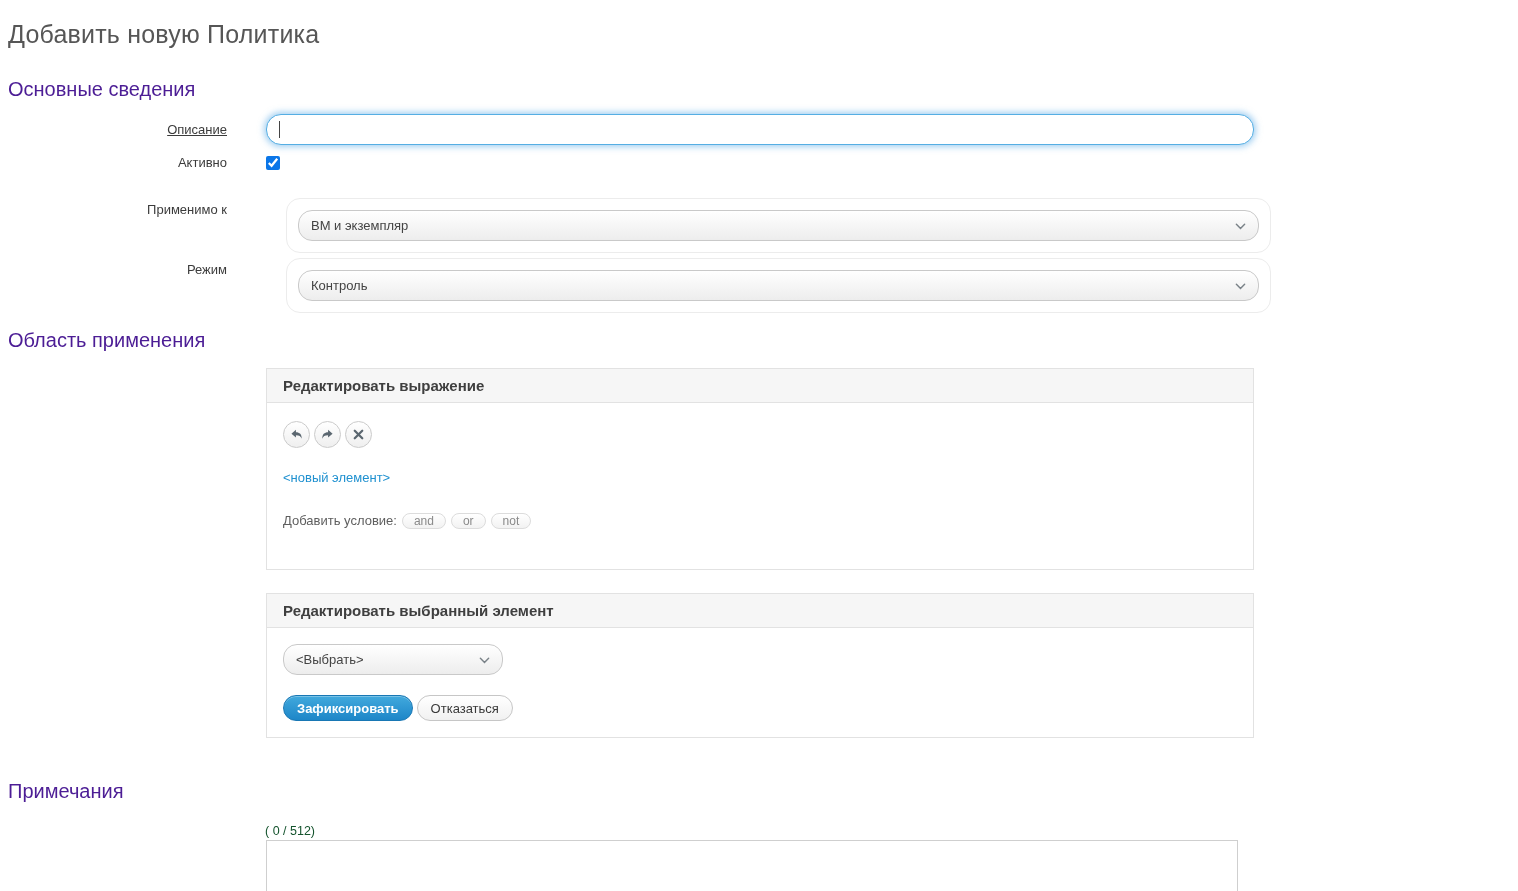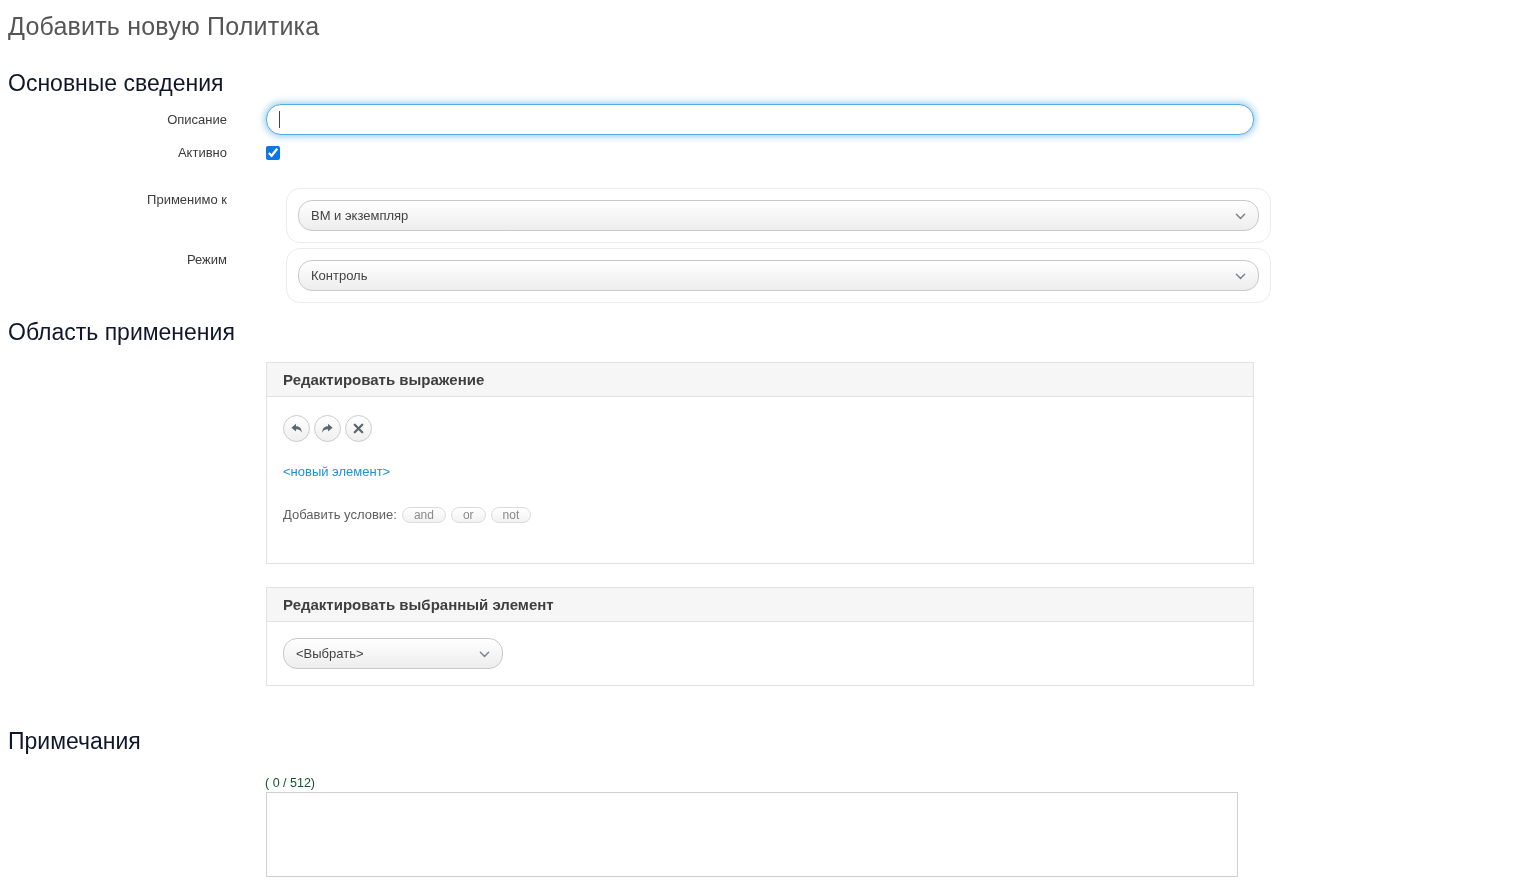--- a/index.html
+++ b/index.html
@@ -1,31 +1,31 @@
 <!DOCTYPE html>
 <html lang="ru"><head>
 <meta charset="utf-8">
 <style>
   * { margin:0; padding:0; box-sizing:border-box; }
   html,body { background:#ffffff; font-family:"Liberation Sans", sans-serif; color:#3b3b3b; }
-  .page { position:relative; width:1518px; height:891px; overflow:hidden; padding:8px 8px 0 8px; }
+  .page { position:relative; width:1518px; height:891px; overflow:hidden; padding:16px 8px 0 8px; }
 
   .page-title { font-size:25px; font-weight:400; color:#565656; margin:4px 0 0 0; letter-spacing:.2px; }
 
-  .section-title { font-size:23px; font-weight:400; color:#0f172a; }
+  .section-title { font-size:20px; font-weight:400; color:#4c1d95; }
   .sec-basic   { margin-top:29px; }
   .sec-scope   { margin-top:16px; }
   .sec-notes   { margin-top:42px; }
 
   .form-row { display:flex; align-items:flex-start; }
   .form-label { flex:0 0 219px; text-align:right; font-size:13px; color:#3b3b3b; padding-top:8px; }
   .form-control { margin-left:39px; }
 
   
-  .row-description { margin-top:7px; }
+  .row-description { margin-top:13px;text-decoration:underline; }
   .input-wrap { position:relative; width:988px; }
   .text-input { width:988px; height:31px; border:1px solid #55aee3; border-radius:15px;
     box-shadow:0 0 6px 2px rgba(90,170,230,.55); outline:none; padding:0 12px; font-size:13px;
     color:#333; font-family:"Liberation Sans", sans-serif; background:#fff; }
   .caret { position:absolute; left:13px; top:7px; width:1px; height:17px; background:#444; }
 
   
   .row-active { margin-top:10px; }
   .row-active .form-label { padding-top:0; }
   .checkbox { width:14px; height:14px; accent-color:#0b76e8; margin-top:1px; cursor:pointer; }
@@ -186,20 +186,24 @@
       <span class="select-wrap">
         <select class="styled-select select-small">
           <option>&lt;Выбрать&gt;</option>
         </select>
         <span class="chevron">
           <svg width="11" height="8" viewBox="0 0 12 8">
               <path d="M1.5 1.5 L6 6 L10.5 1.5" stroke="#7a8288" stroke-width="1.6" fill="none" stroke-linecap="round"></path>
             </svg>
         </span>
       </span>
+      <div class="btn-row">
+        <button class="btn btn-primary">Зафиксировать</button>
+        <button class="btn btn-light">Отказаться</button>
+      </div>
     </div>
   </div>
 
   <h2 class="section-title sec-notes">Примечания</h2>
 
   <div class="notes-counter">( 0 / 512)</div>
 
   <div class="textarea-wrap">
     <textarea class="notes-textarea" style=""></textarea>
 

